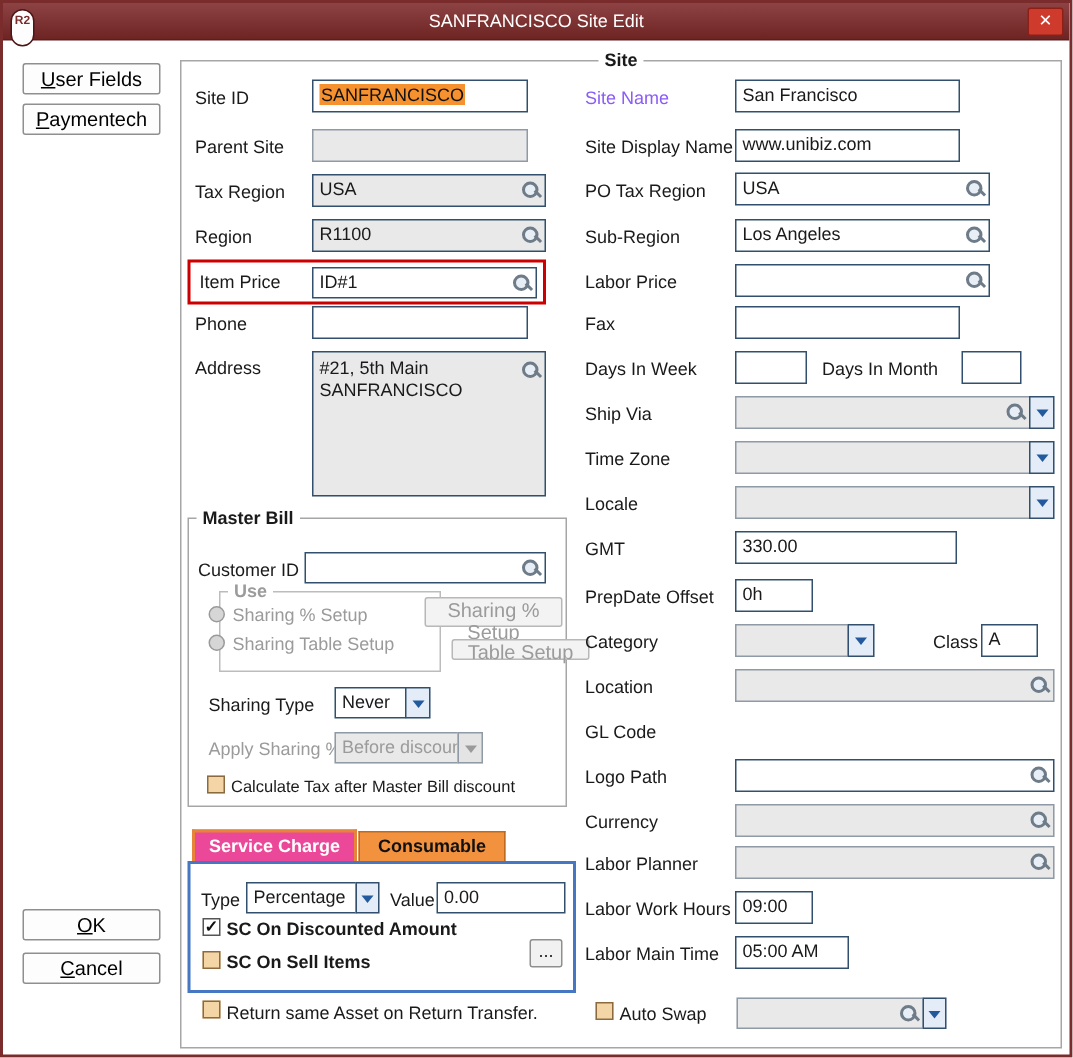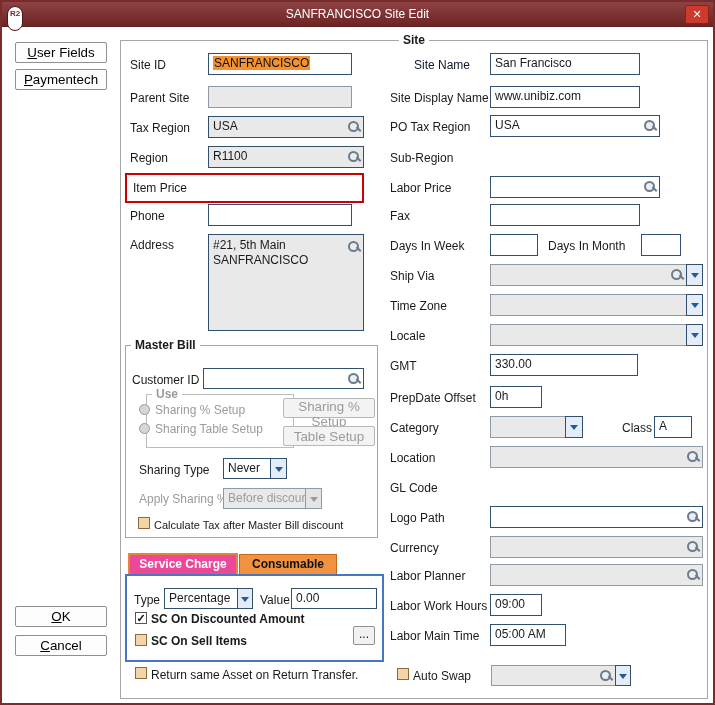--- a/index.html
+++ b/index.html
@@ -16,21 +16,21 @@
     border:1px solid #4d1515; border-radius:8px; color:#7a2b2b; font-size:8px; font-weight:bold;
     text-align:center; line-height:14px; }
   .closebtn { position:absolute; right:4px; top:3px; width:24px; height:19px; background:#ce3b2d;
     border:1px solid #8f1f15; border-radius:2px; color:#fff; text-align:center; line-height:17px;
     font-size:11px; cursor:pointer; }
 
   
   .lbl { position:absolute; height:14px; line-height:14px; white-space:nowrap; }
   .lbl.b { font-weight:bold; }
   .lbl.dis { color:#9b9b9b; }
-  .lbl.blue { color:#0f172a;margin-left:24px; }
+  .lbl.blue { color:#8b5cf6; }
   .fld { position:absolute; border:1px solid #32506e; background:#fff; padding:0 4px;
     line-height:19px; white-space:nowrap; overflow:hidden; }
   .fld.gray { background:#e9e9e9; }
   .fld.withmag { padding-right:14px; }
   .mag { position:absolute; right:3px; top:50%; margin-top:-6px; width:12px; height:12px; }
   .mag::before { content:""; position:absolute; left:0; top:0; width:7px; height:7px;
     border:2px solid #6e7b88; border-radius:50%; background:#e8eef5; }
   .mag::after { content:""; position:absolute; right:0; bottom:1px; width:6px; height:2px;
     background:#6e7b88; transform:rotate(45deg); transform-origin:100% 100%; }
   .mag.topright { top:6px; margin-top:0; }
@@ -89,20 +89,21 @@
   <div class="lbl" style="left:128px;top:89px">Parent Site</div>
   <div class="fld gray" style="left:206px;top:84px;width:144px;height:22px;border-color:#8f9aa6"><span></span></div>
 
   <div class="lbl" style="left:128px;top:119px">Tax Region</div>
   <div class="fld gray withmag" style="left:206px;top:114px;width:156px;height:22px"><span>USA</span><span class="mag"></span></div>
 
   <div class="lbl" style="left:128px;top:149px">Region</div>
   <div class="fld gray withmag" style="left:206px;top:144px;width:156px;height:22px"><span>R1100</span><span class="mag"></span></div>
 
   <div class="lbl" style="left:131px;top:179px">Item Price</div>
+  <div class="fld withmag" style="left:206px;top:176px;width:150px;height:21px"><span>ID#1</span><span class="mag"></span></div>
   <div class="hl-red" style="left:123px;top:171px;width:239px;height:30px"></div>
 
   <div class="lbl" style="left:128px;top:207px">Phone</div>
   <div class="fld" style="left:206px;top:202px;width:144px;height:22px"><span></span></div>
 
   <div class="lbl" style="left:128px;top:236px">Address</div>
   <div class="fld gray withmag" style="left:206px;top:232px;width:156px;height:97px;line-height:15px"><span class="pre">#21, 5th Main
 SANFRANCISCO</span><span class="mag topright"></span></div>
 
   <div class="groupbox" style="left:123px;top:343px;width:253px;height:193px">
@@ -113,21 +114,21 @@
   <div class="fld withmag" style="left:201px;top:366px;width:161px;height:21px"><span></span><span class="mag"></span></div>
 
   <div class="groupbox" style="left:144px;top:392px;width:148px;height:54px;border-color:#bcbcbc">
     <span class="gb-label" style="left:5px;color:#9b9b9b">Use</span>
   </div>
   <span class="radio" style="left:137px;top:402px"></span>
   <div class="lbl dis" style="left:153px;top:401px">Sharing % Setup</div>
   <span class="radio" style="left:137px;top:421px"></span>
   <div class="lbl dis" style="left:153px;top:420px">Sharing Table Setup</div>
   <button class="btn dis" style="left:281px;top:396px;width:92px;height:20px">Sharing % Setup</button>
-  <button class="btn dis" style="left:281px;top:424px;width:92px;height:20px">Table Setup</button>
+  <button class="btn dis" style="left:299px;top:424px;width:92px;height:14px">Table Setup</button>
 
   <div class="lbl" style="left:137px;top:461px">Sharing Type</div>
   <div class="fld" style="left:221px;top:456px;width:48px;height:21px"><span>Never</span></div>
   <span class="ddbtn" style="left:268px;top:456px;width:17px;height:21px"></span>
 
   <div class="lbl dis" style="left:137px;top:490px">Apply Sharing %</div>
   <div class="fld gray" style="left:221px;top:486px;width:83px;height:21px;color:#9b9b9b;border-color:#8f9aa6"><span>Before discount</span></div>
   <span class="ddbtn dis" style="left:303px;top:486px;width:17px;height:21px"></span>
 
   <span class="cb" style="left:136px;top:515px"></span>
@@ -156,20 +157,21 @@
   <div class="lbl blue" style="left:388px;top:56px">Site Name</div>
   <div class="fld" style="left:488px;top:51px;width:150px;height:22px"><span>San Francisco</span></div>
 
   <div class="lbl" style="left:388px;top:89px">Site Display Name</div>
   <div class="fld" style="left:488px;top:84px;width:150px;height:22px"><span>www.unibiz.com</span></div>
 
   <div class="lbl" style="left:388px;top:118px">PO Tax Region</div>
   <div class="fld withmag" style="left:488px;top:113px;width:170px;height:22px"><span>USA</span><span class="mag"></span></div>
 
   <div class="lbl" style="left:388px;top:149px">Sub-Region</div>
+  <div class="fld withmag" style="left:488px;top:144px;width:170px;height:22px"><span>Los Angeles</span><span class="mag"></span></div>
 
   <div class="lbl" style="left:388px;top:179px">Labor Price</div>
   <div class="fld withmag" style="left:488px;top:174px;width:170px;height:22px"><span></span><span class="mag"></span></div>
 
   <div class="lbl" style="left:388px;top:207px">Fax</div>
   <div class="fld" style="left:488px;top:202px;width:150px;height:22px"><span></span></div>
 
   <div class="lbl" style="left:388px;top:237px">Days In Week</div>
   <div class="fld" style="left:488px;top:232px;width:48px;height:22px"><span></span></div>
   <div class="lbl" style="left:546px;top:237px">Days In Month</div>

